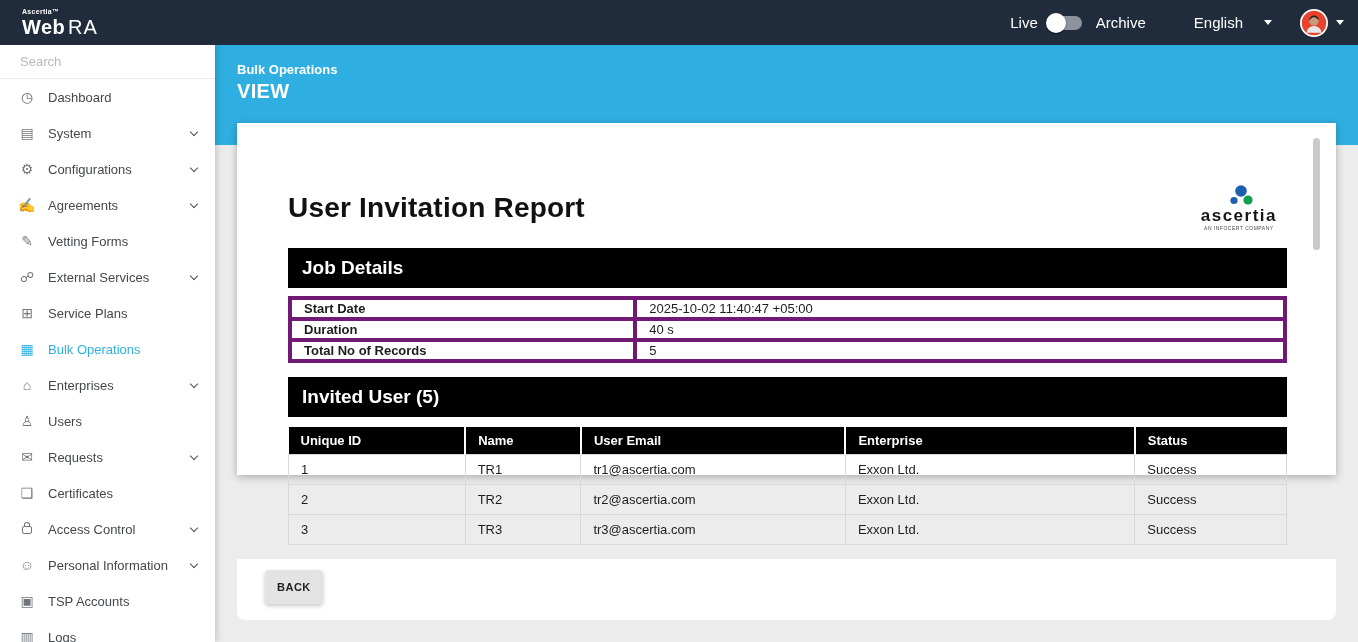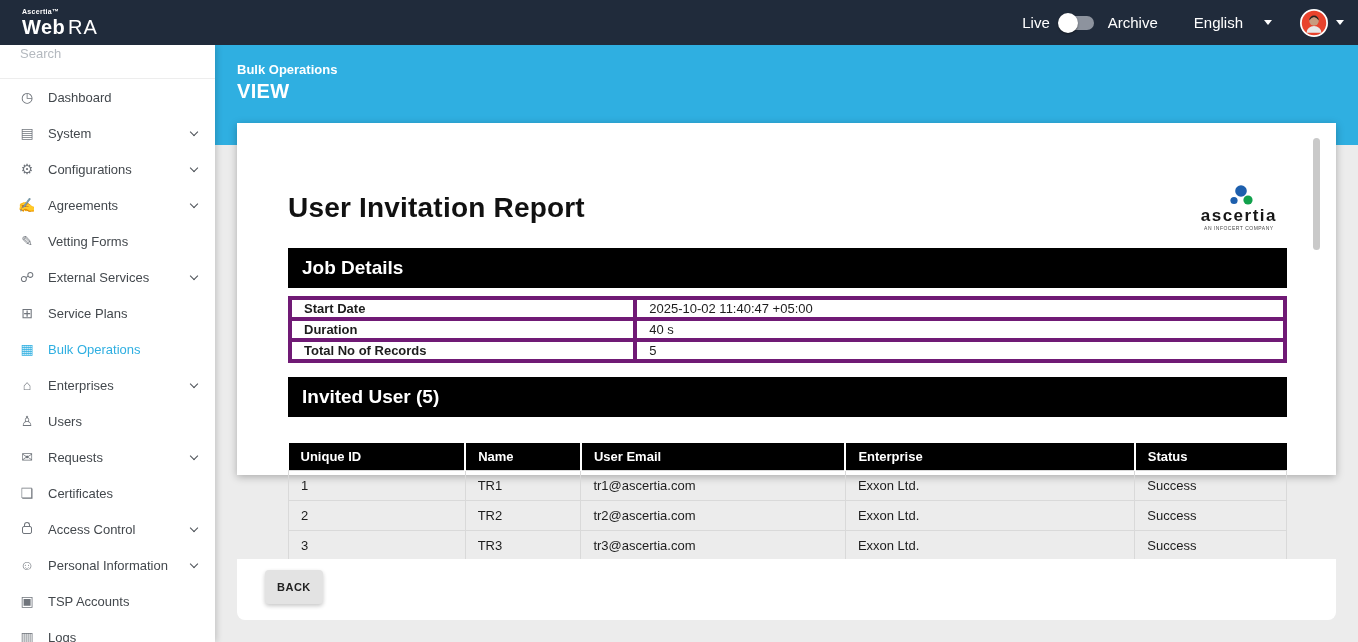--- a/index.html
+++ b/index.html
@@ -18,30 +18,30 @@
     padding:0 14px 0 22px;z-index:40}
   .brand{color:#fff;line-height:1;cursor:pointer}
   .brand-small{display:block;font-size:7px;font-weight:bold;letter-spacing:.3px;margin-bottom:2px}
   .brand-main{font-size:20px;font-weight:bold;letter-spacing:.4px}
   .brand-ra{font-weight:normal;margin-left:3px;letter-spacing:1px}
   .topbar-right{display:flex;align-items:center;color:#fff;font-size:15px}
   .live-label{margin-right:10px}
   .toggle{width:34px;height:14px;background:#8d939e;border-radius:7px;position:relative;cursor:pointer;margin-right:14px}
   .toggle-knob{position:absolute;left:-2px;top:-3px;width:20px;height:20px;background:#fff;
     border-radius:50%;box-shadow:0 1px 2px rgba(0,0,0,.45)}
-  .archive-label{margin-right:36px}
+  .archive-label{margin-right:48px}
   .lang{display:flex;align-items:center;gap:21px;margin-right:28px;cursor:pointer}
   .caret{width:0;height:0;border-left:4px solid transparent;border-right:4px solid transparent;border-top:5px solid #fff}
   .avatar-wrap{display:flex;align-items:center;gap:8px;cursor:pointer}
   .avatar-wrap svg{display:block}
 
   
   .sidebar{position:fixed;top:45px;left:0;bottom:0;width:215px;background:#fff;z-index:30;
     box-shadow:2px 0 6px rgba(0,0,0,.16)}
-  .search-row{height:34px;display:flex;align-items:flex-start;padding:0 18px;border-bottom:1px solid #ededed}
+  .search-row{height:34px;display:flex;align-items:center;padding:0 18px;border-bottom:1px solid #ededed}
   .search-input{flex:1;border:none;outline:none;font-size:13px;color:#333;font-family:inherit;background:transparent}
   .search-input::placeholder{color:#b4b9bf}
   .nav-item{height:36px;display:flex;align-items:center;padding:0 18px;color:#43484d;font-size:13px;cursor:pointer}
   .nav-icon{width:18px;min-width:18px;margin-right:12px;font-size:14px;color:#70757c;text-align:center;line-height:1}
   .nav-label{flex:1;white-space:nowrap}
   .chev{width:6px;height:6px;border-right:1.6px solid #4a4f55;border-bottom:1.6px solid #4a4f55;
     transform:rotate(45deg);margin-top:-3px}
   .nav-item.active,.nav-item.active .nav-icon{color:var(--accent)}
   .css-lock{position:relative;display:inline-block;width:10px;height:8px;border:1.5px solid #70757c;border-radius:2px}
   .css-lock::before{content:"";position:absolute;left:1px;top:-5px;width:4px;height:4px;
@@ -65,21 +65,21 @@
   .logo-tag{font-size:5px;color:#4a4a4a;letter-spacing:.5px;margin-top:2px}
 
   .section-bar{background:var(--bar-black);color:#fff;font-size:19px;font-weight:bold;
     height:40px;line-height:40px;padding-left:14px;margin-top:13px}
   .section-bar.second{margin-top:14px}
 
   table.details{width:100%;border-collapse:collapse;margin-top:8px;font-size:13px;color:#1d1d1d}
   table.details td{border:4px solid #701a75;padding:1px 12px;height:15px}
   table.details td.lbl{font-weight:bold;width:34.7%}
 
-  table.invited{width:100%;border-collapse:collapse;margin-top:26px;font-size:13px;color:#1d1d1d;table-layout:fixed}
+  table.invited{width:100%;border-collapse:collapse;margin-top:10px;font-size:13px;color:#1d1d1d;table-layout:fixed}
   table.invited th{background:var(--bar-black);color:#fff;text-align:left;font-weight:bold;
     padding:6px 12px;border-right:2px solid #fff;font-size:13px}
   table.invited th:last-child{border-right:none}
   table.invited td{border:1px solid #d9d9d9;padding:7px 12px}
   .w0{width:17.7%}.w1{width:11.6%}.w2{width:26.5%}.w3{width:29.0%}.w4{width:15.2%}
 
   .scroll-thumb{position:absolute;right:16px;top:15px;width:7px;height:112px;background:#c9c9c9;border-radius:4px;cursor:pointer}
 
   .card-footer{height:61px;padding:11px 0 0 28px;display:flex;gap:12px;background:#fff;border-radius:0 0 8px 8px}
   .btn{border:none;border-radius:4px;height:34px;font-family:inherit;font-weight:bold;

